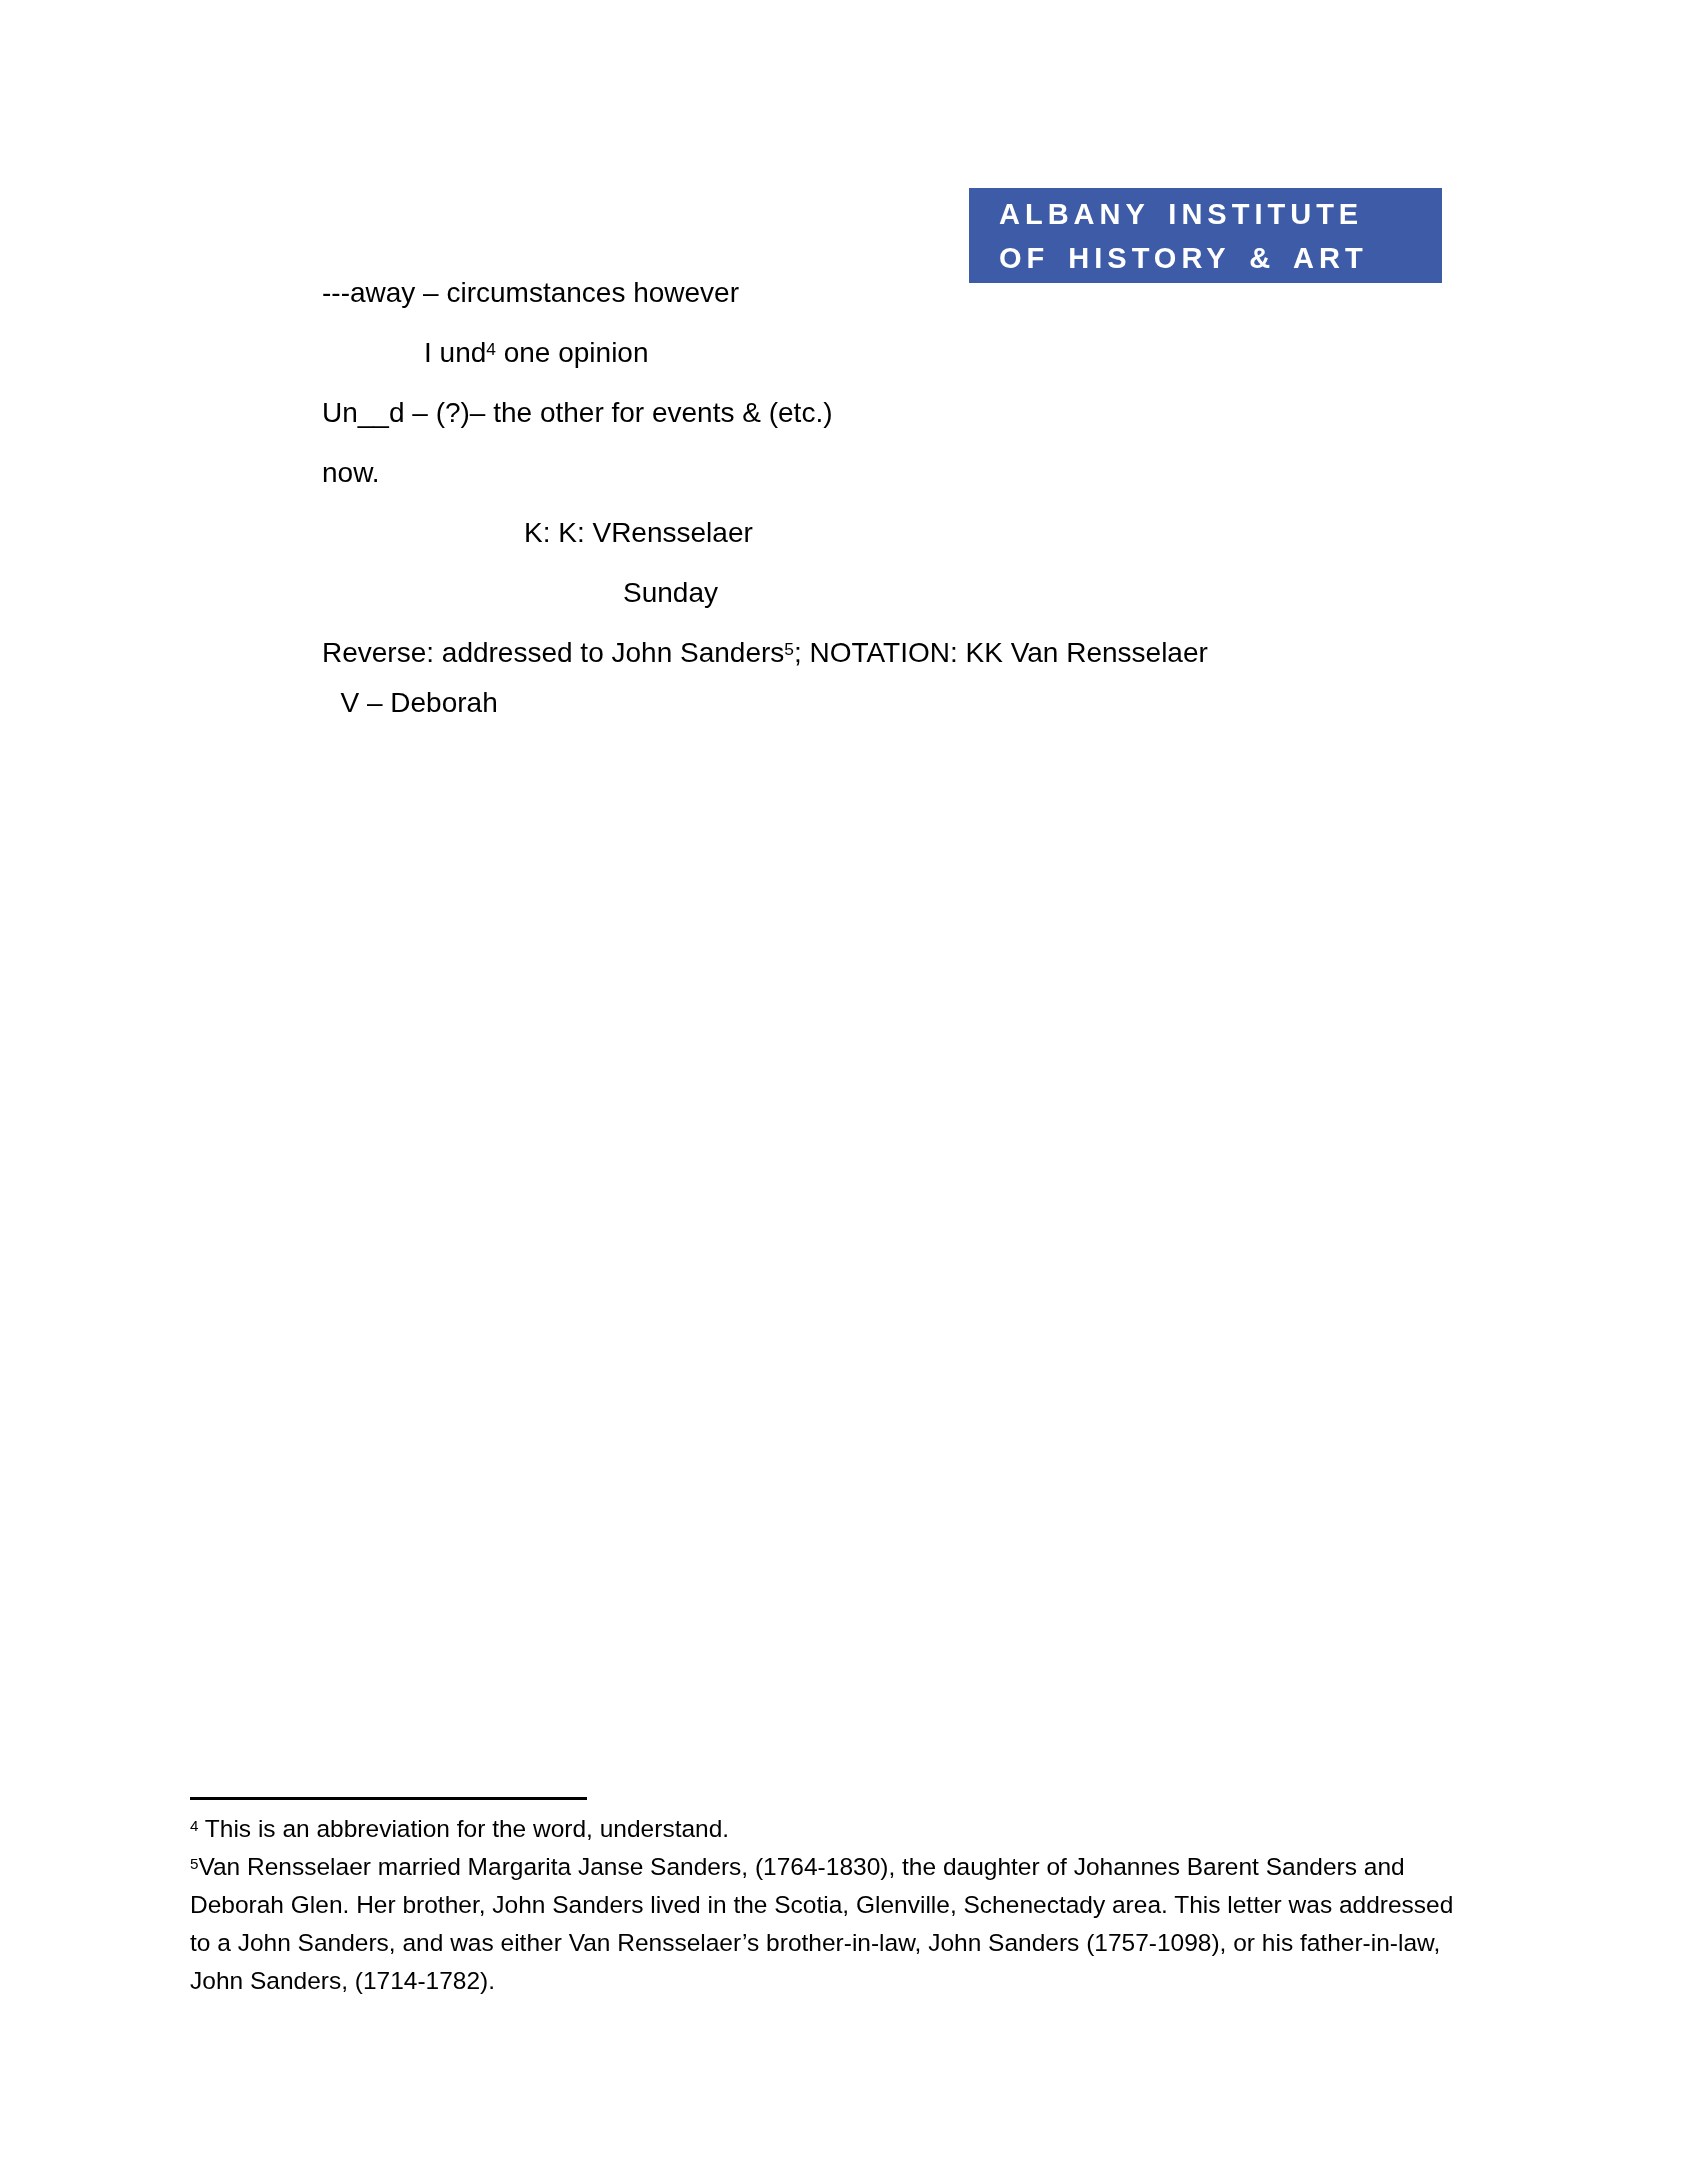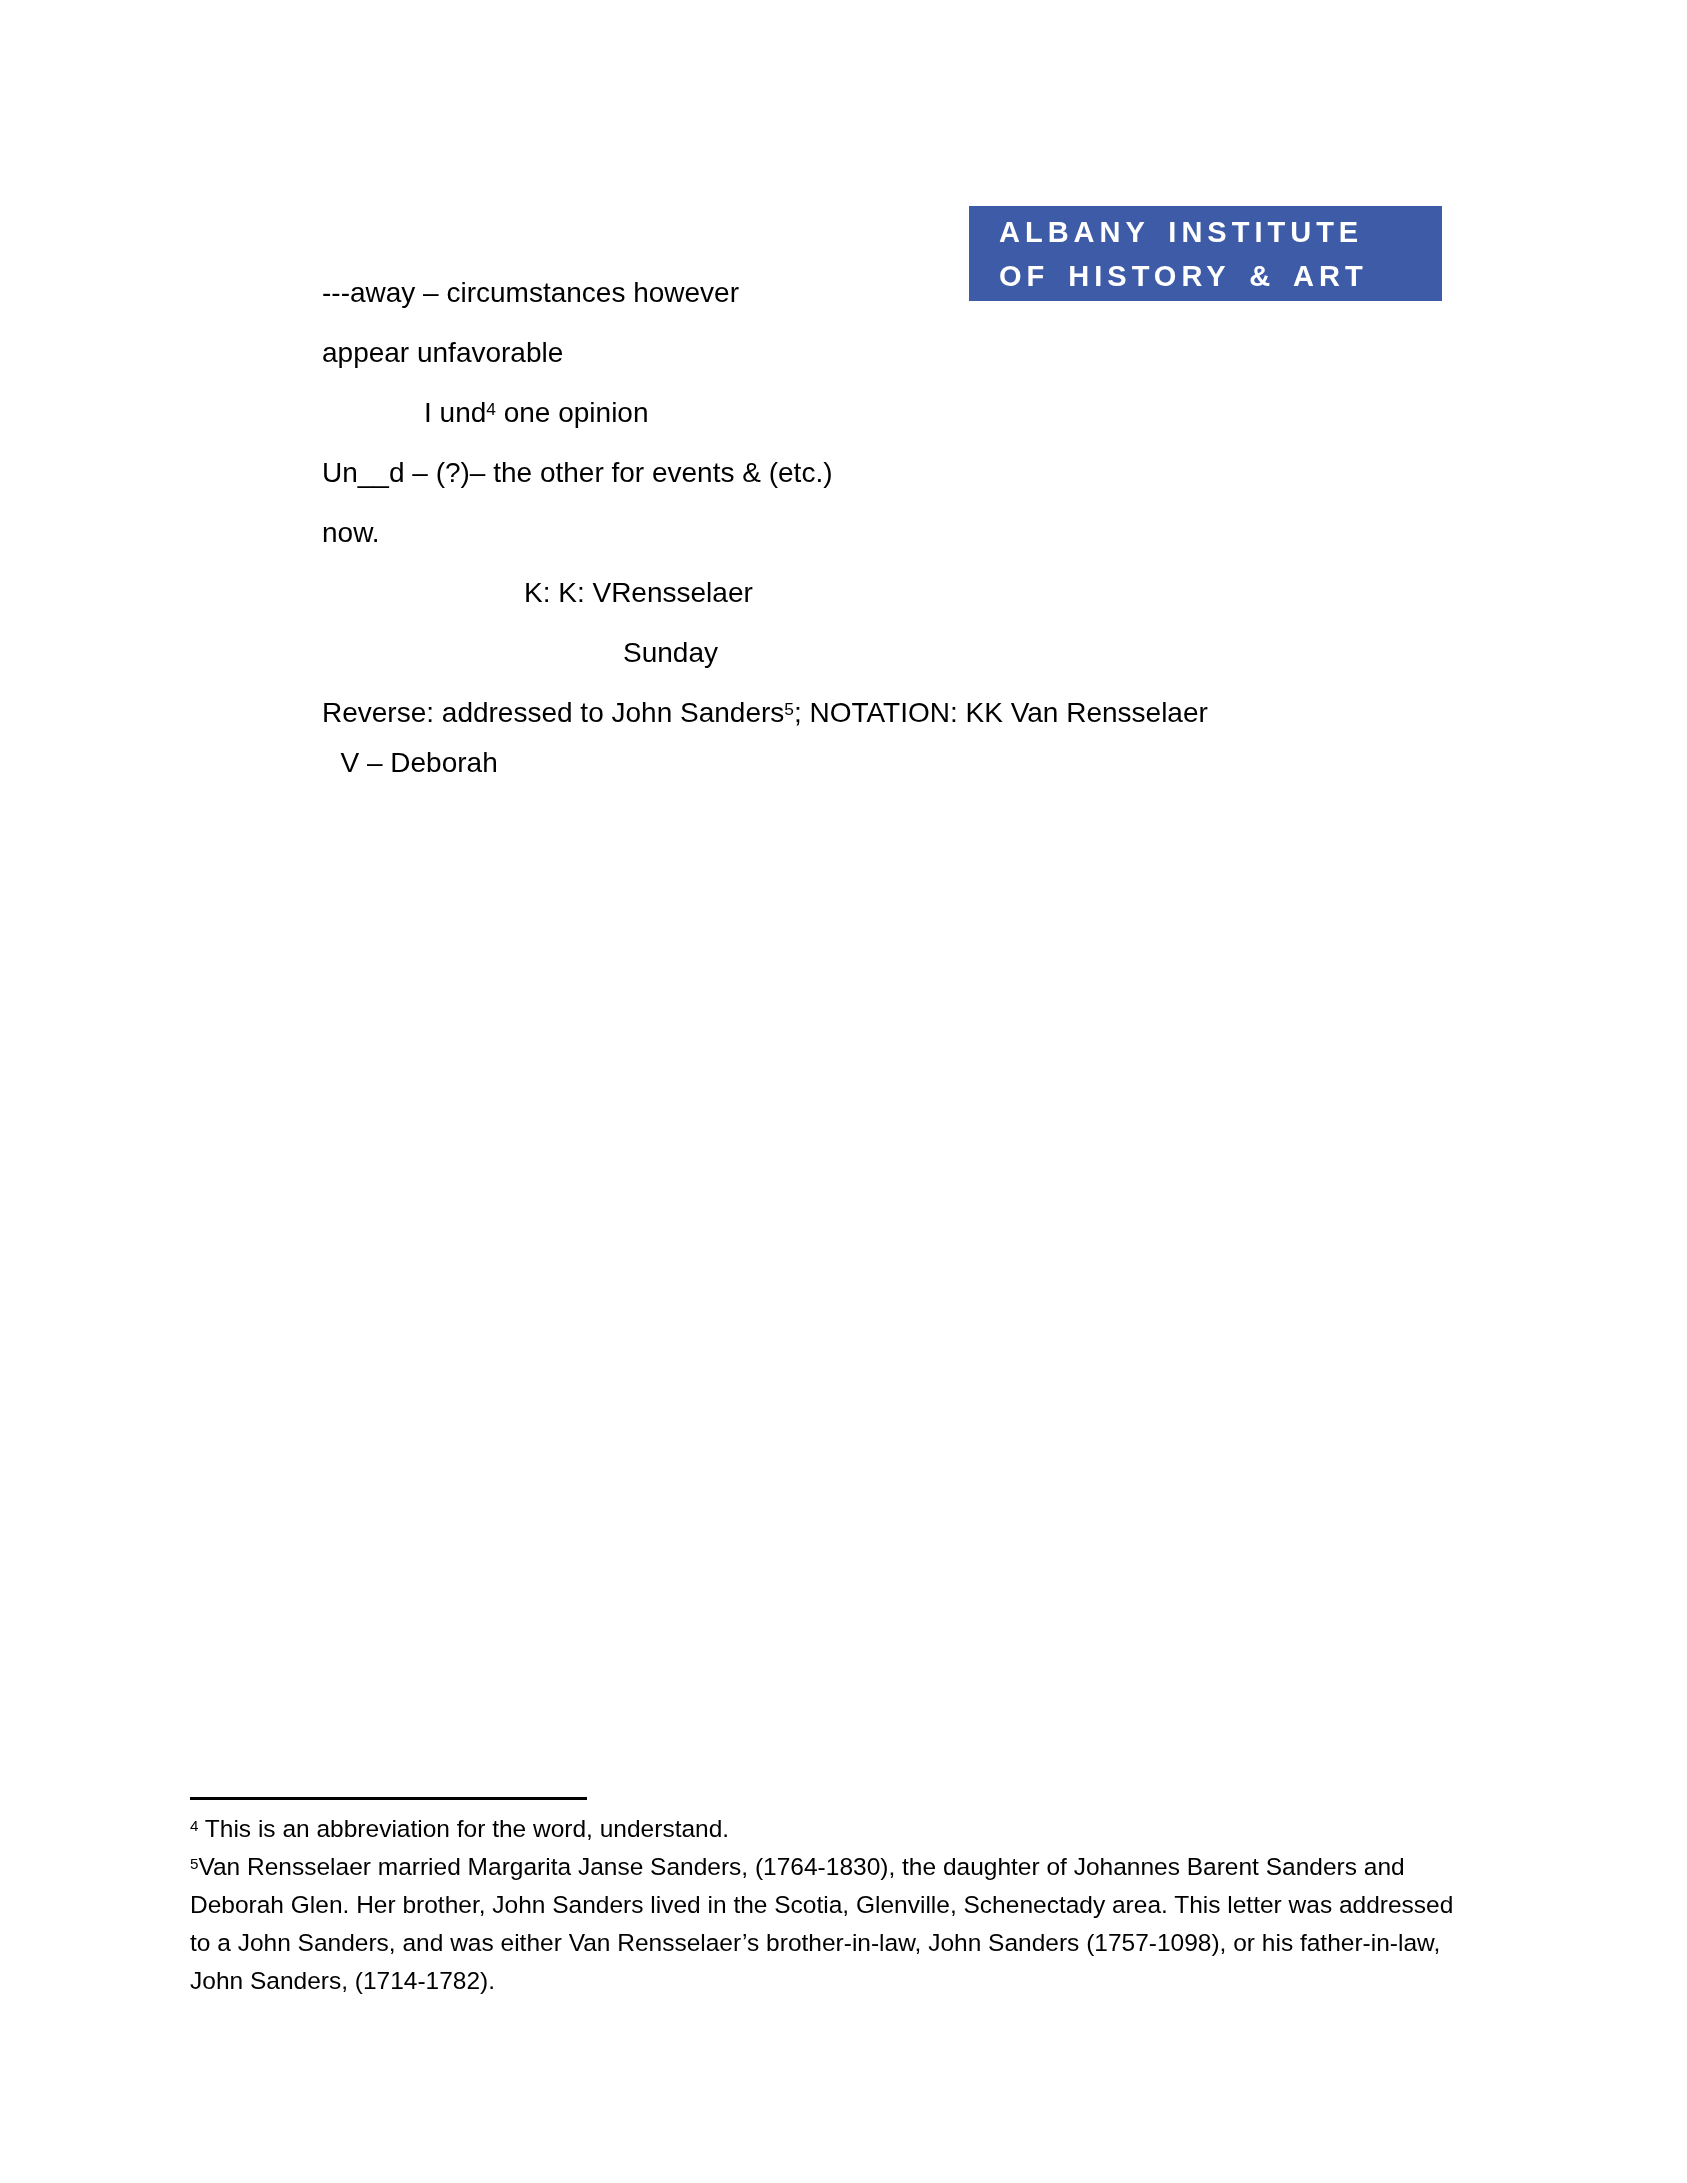--- a/index.html
+++ b/index.html
@@ -14,21 +14,21 @@
     background: #ffffff;
     color: #000000;
     font-family: "Liberation Sans", sans-serif;
     overflow: hidden;
   }
 
   
   .logo {
     position: absolute;
     left: 969px;
-    top: 206px;
+    top: 188px;
     width: 473px;
     height: 95px;
     background: #3d5ba7;
     color: #ffffff;
     box-sizing: border-box;
     display: flex;
     flex-direction: column;
     justify-content: center;
     padding-left: 30px;
   }
@@ -98,21 +98,20 @@
 
 <div class="page">
 
   <div class="logo">
     <div class="logo-line">ALBANY INSTITUTE</div>
     <div class="logo-line">OF HISTORY &amp; ART</div>
   </div>
 
   <div class="body-text">
     <div class="line">---away – circumstances however</div>
-    <div class="line">appear unfavorable</div>
     <div class="line ind-1"><span>I und</span><sup class="fnref">4</sup><span> one opinion</span></div>
     <div class="line">Un__d – (?)– the other for events &amp; (etc.)</div>
     <div class="line">now.</div>
     <div class="line ind-2">K: K: VRensselaer</div>
     <div class="line ind-3">Sunday</div>
     <div class="line"><span>Reverse: addressed to John Sanders</span><sup class="fnref">5</sup><span>; NOTATION: KK Van Rensselaer</span></div>
     <div class="line-short ind-sm">V – Deborah</div>
   </div>
 
   <div class="fn-divider"></div>

